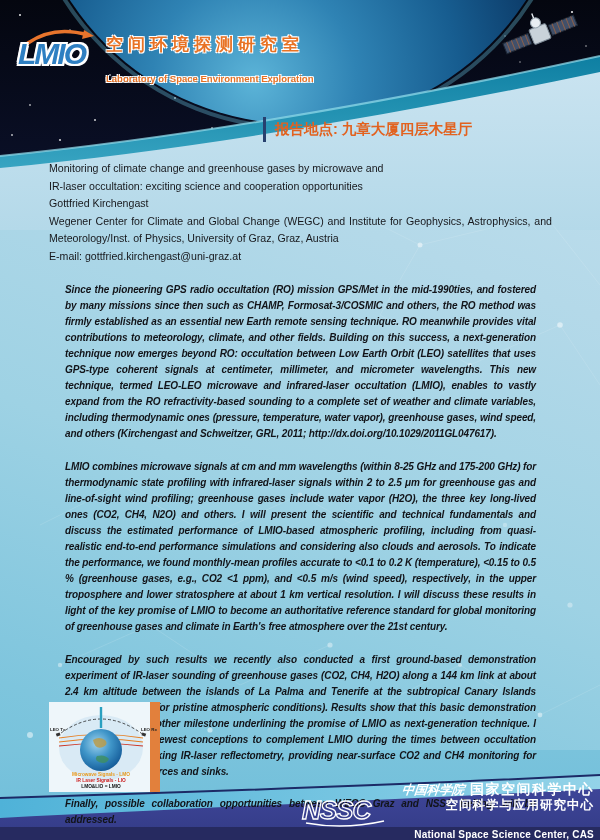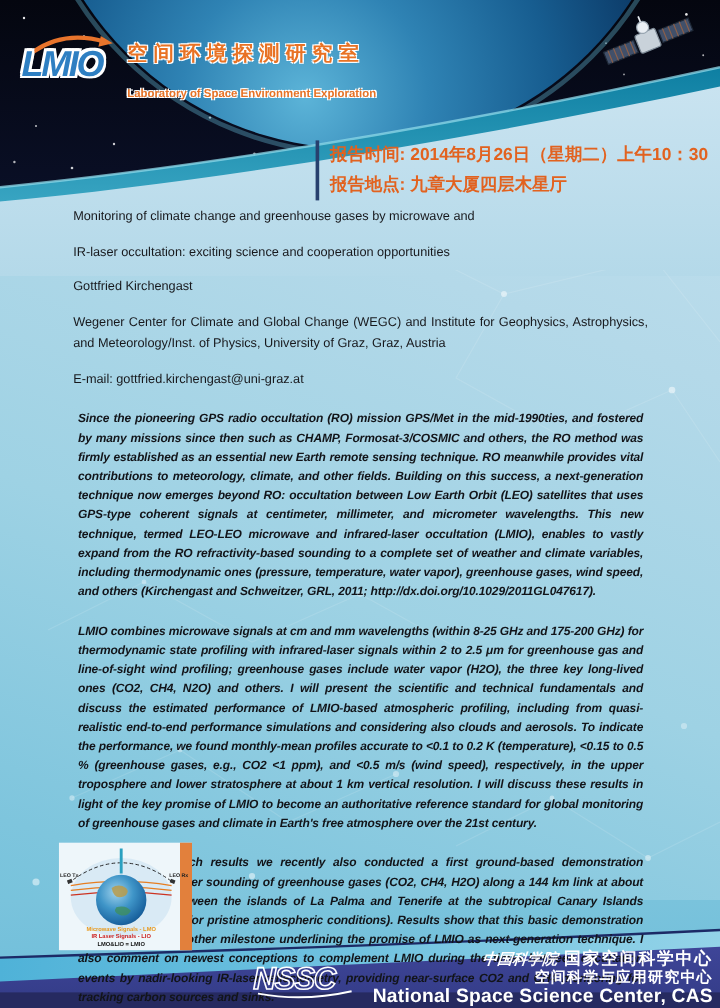--- a/index.html
+++ b/index.html
@@ -36,39 +36,39 @@
   
   .notice{
     position:absolute;top:117px;left:263px;z-index:5;
     border-left:3px solid #27406e;padding-left:9px;
     color:#e2621f;font-weight:700;font-size:14.5px;line-height:25px;white-space:nowrap;
   }
 
   
   .text-block{position:absolute;top:160px;left:49px;width:503px;z-index:5;color:#17181c;}
   .intro{font-size:10.6px;line-height:17.6px;}
-  .intro p{margin:12px;}
+  .intro p{margin:0;}
   .intro .just{text-align:justify;}
   .abstract{margin-top:3px;}
   .abstract p{
     margin:16px;font-size:10px;line-height:16.1px;font-weight:700;font-style:italic;
     text-align:justify;letter-spacing:-0.12px;color:#121419;
   }
 
   
   .diagram-card{position:absolute;top:702px;left:49px;z-index:6;}
 
   
   .org{position:absolute;right:6px;bottom:0;z-index:7;display:flex;align-items:center;gap:10px;color:#fff;}
   .org-text{text-align:right;line-height:1.15;}
   .org-row1{display:flex;align-items:baseline;justify-content:flex-end;gap:6px;}
   .cas-script{font-size:12.5px;font-weight:700;font-style:italic;transform:skewX(-6deg);}
   .center-cn{font-size:14px;font-weight:700;letter-spacing:1.5px;}
   .center-cn2{font-size:12.5px;font-weight:700;letter-spacing:1px;margin-top:1px;}
-  .center-en{font-size:16px;font-weight:700;margin-top:0;letter-spacing:.2px;}
+  .center-en{font-size:10px;font-weight:700;margin-top:16px;letter-spacing:.2px;}
 </style>
 </head>
 <body>
 
 <div class="poster">
 
   <svg class="hdr-svg" width="600" height="230" viewBox="0 0 600 230">
     <defs>
       <linearGradient id="skyGrad" x1="0" y1="0" x2="0" y2="1">
         <stop offset="0" stop-color="#04060f"></stop>
@@ -176,21 +176,20 @@
       <path d="M8,24 V35 M13,24 V35 M18,24 V35 M23,24 V35 M28,24 V35" stroke="#8a5f4b" stroke-width="1"></path>
       <rect x="53" y="24" width="27" height="11" fill="#41506a" stroke="#1d2735" stroke-width="1"></rect>
       <path d="M57,24 V35 M62,24 V35 M67,24 V35 M72,24 V35 M77,24 V35" stroke="#8a5f4b" stroke-width="1"></path>
       <rect x="33" y="21" width="18" height="16" rx="2" fill="#c9d2da" stroke="#7d8a96" stroke-width="1"></rect>
       <circle cx="42" cy="17" r="5" fill="#e9eef3" stroke="#9aa7b2" stroke-width="1"></circle>
       <line x1="42" y1="12" x2="42" y2="7" stroke="#e9eef3" stroke-width="1.4"></line>
     </g>
   </svg>
 
   <div class="notice">
-    <div>报告时间: 2014年8月26日（星期二）上午10：30</div>
     <div>报告地点: 九章大厦四层木星厅</div>
   </div>
 
   <div class="text-block">
     <div class="intro">
       <p>Monitoring of climate change and greenhouse gases by microwave and</p>
       <p>IR-laser occultation: exciting science and cooperation opportunities</p>
       <p>Gottfried Kirchengast</p>
       <p class="just">Wegener Center for Climate and Global Change (WEGC) and Institute for Geophysics, Astrophysics, and Meteorology/Inst. of Physics, University of Graz, Graz, Austria</p>
       <p>E-mail: gottfried.kirchengast@uni-graz.at</p>

